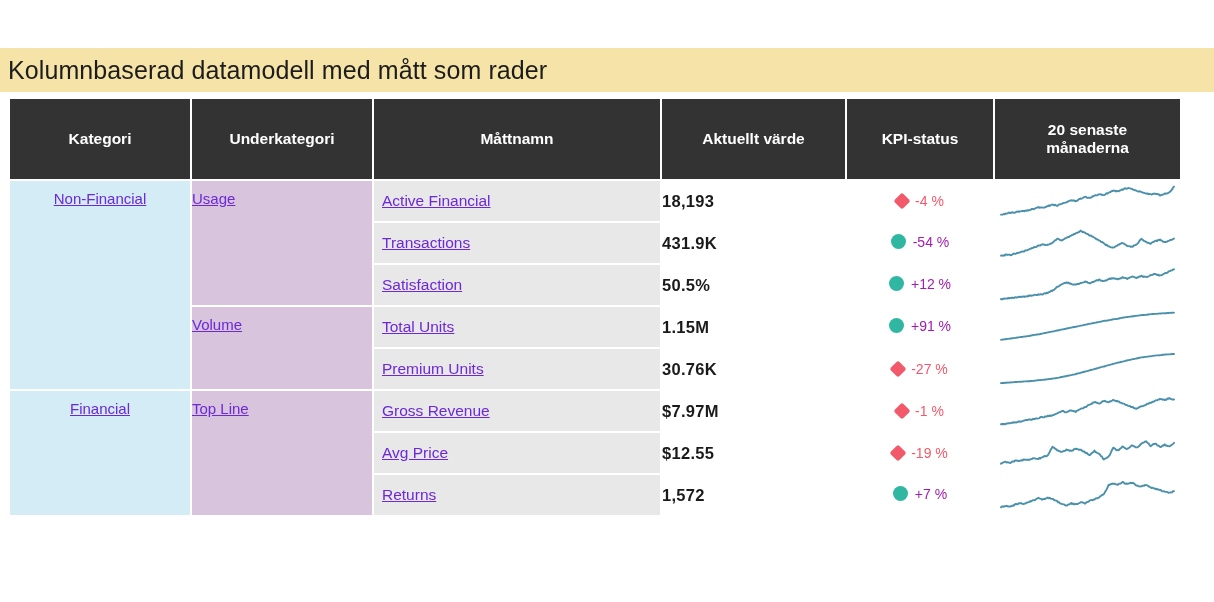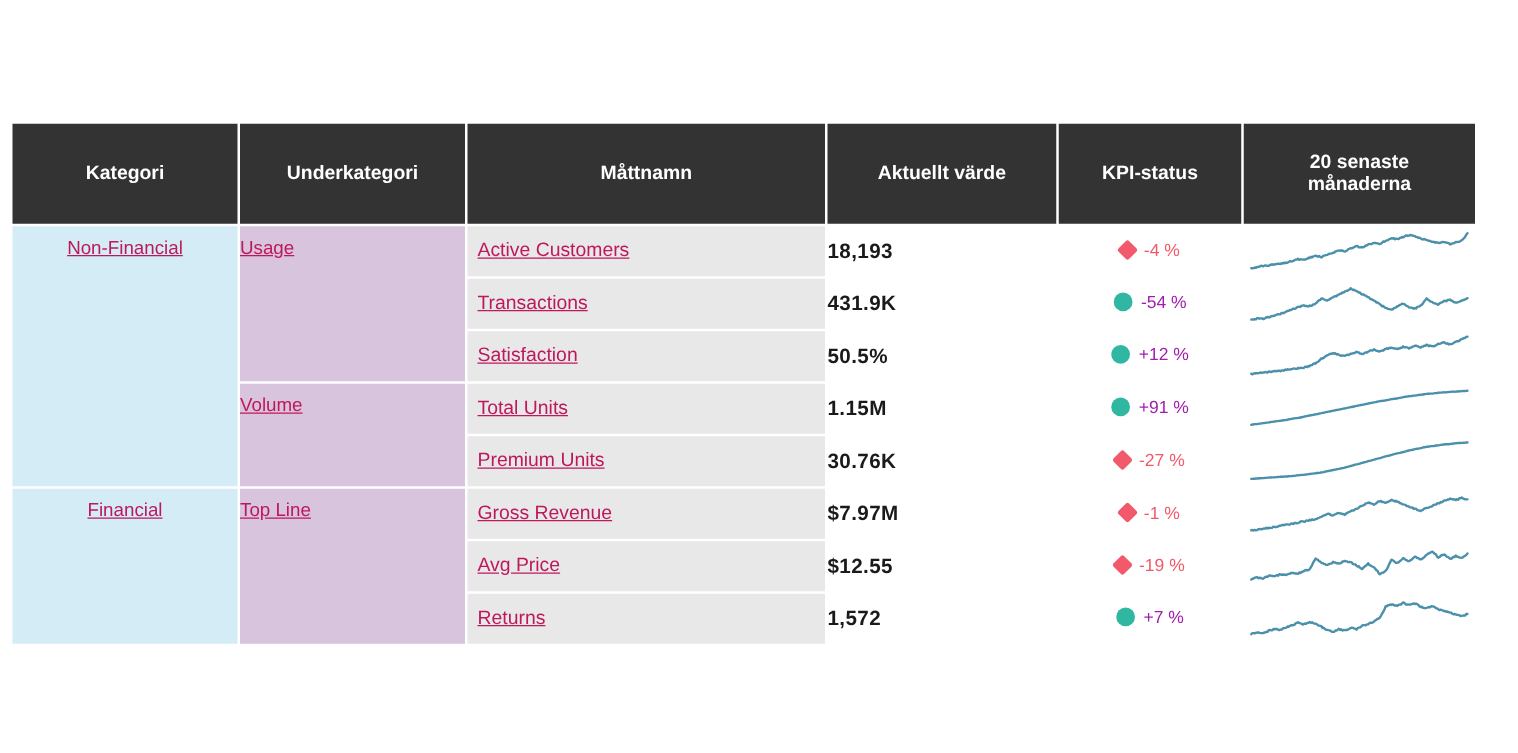--- a/index.html
+++ b/index.html
@@ -89,21 +89,21 @@
     vertical-align: top;
     padding-top: 9px;
   }
   td.sub-cell {
     background: #d8c4dd;
     text-align: left;
     vertical-align: top;
     padding-top: 9px;
   }
   .link {
-    color: #be185d;
+    color: #6d28d9;
     text-decoration: underline;
     font-size: 15px;
     cursor: pointer;
     margin-top: 12px;
   }
 
   td.name-cell {
     background: #e8e8e8;
     padding-left: 8px;
     text-align: left;
@@ -149,20 +149,23 @@
     background: #ffffff;
     padding: 0 4px;
   }
   td.spark-cell svg { display: block; width: 100%; height: 36px; }
 </style>
 </head>
 <body>
 
 <div id="page">
 
+  <div class="title-band">
+    <div class="title-text">Kolumnbaserad datamodell med mått som rader</div>
+  </div>
 
   <div class="table-wrap">
     <table class="matrix">
       <colgroup>
         <col class="c-kategori">
         <col class="c-under">
         <col class="c-matt">
         <col class="c-varde">
         <col class="c-kpi">
         <col class="c-spark">
@@ -177,21 +180,21 @@
           <th>
             <span>20 senaste</span><br>
             <span>månaderna</span>
           </th>
         </tr>
       </thead>
       <tbody id="tbody">
           <tr>
             <td class="cat-cell" rowspan="5"><span class="link">Non-Financial</span></td>
             <td class="sub-cell" rowspan="3"><span class="link">Usage</span></td>
-            <td class="name-cell"><span class="link">Active Customers</span></td>
+            <td class="name-cell"><span class="link">Active Financial</span></td>
             <td class="value-cell">18,193</td>
             <td class="kpi-cell"><span class="kpi-inner">
                 <span class="kpi-glyph kpi-diamond"></span>
                 <span class="kpi-text bad">-4 %</span>
               </span></td>
             <td class="spark-cell">
               <svg viewBox="0 0 176 36" preserveAspectRatio="none">
                 <polyline points="2.00,31.64 2.93,31.61 3.86,31.55 4.79,30.93 5.72,31.32 6.65,30.49 7.58,30.56 8.51,30.32 9.44,29.77 10.37,29.57 11.30,30.13 12.23,29.59 13.16,29.24 14.09,29.56 15.02,29.75 15.95,29.61 16.88,29.15 17.81,28.69 18.74,28.37 19.66,28.93 20.59,28.37 21.52,28.41 22.45,28.12 23.38,27.97 24.31,28.03 25.24,28.27 26.17,27.52 27.10,27.90 28.03,27.18 28.96,27.55 29.89,27.10 30.82,27.17 31.75,26.63 32.68,25.85 33.61,26.19 34.54,26.06 35.47,25.78 36.40,25.21 37.33,24.67 38.26,24.62 39.19,24.00 40.12,24.82 41.05,24.44 41.98,24.55 42.91,24.66 43.84,24.57 44.77,24.68 45.70,24.30 46.63,23.97 47.56,23.21 48.49,23.42 49.42,22.41 50.35,23.01 51.28,22.06 52.21,21.84 53.14,21.48 54.06,21.90 54.99,22.38 55.92,21.77 56.85,22.50 57.78,22.96 58.71,22.25 59.64,21.53 60.57,21.38 61.50,21.05 62.43,20.93 63.36,20.29 64.29,19.88 65.22,19.92 66.15,19.68 67.08,19.21 68.01,19.10 68.94,18.17 69.87,17.86 70.80,17.52 71.73,17.48 72.66,17.27 73.59,17.70 74.52,17.31 75.45,18.00 76.38,18.32 77.31,17.72 78.24,17.46 79.17,16.38 80.10,16.00 81.03,15.49 81.96,15.71 82.89,15.24 83.82,14.72 84.75,14.18 85.68,13.74 86.61,13.88 87.54,14.88 88.46,14.87 89.39,14.63 90.32,14.82 91.25,14.77 92.18,14.15 93.11,13.31 94.04,13.37 94.97,12.55 95.90,12.21 96.83,12.35 97.76,12.33 98.69,11.47 99.62,11.41 100.55,11.29 101.48,11.51 102.41,11.71 103.34,11.99 104.27,12.18 105.20,11.88 106.13,11.01 107.06,10.16 107.99,10.53 108.92,9.76 109.85,9.25 110.78,9.13 111.71,8.25 112.64,8.11 113.57,7.57 114.50,7.79 115.43,7.58 116.36,8.48 117.29,7.89 118.22,8.08 119.15,8.34 120.08,7.43 121.01,7.34 121.94,6.47 122.86,6.90 123.79,6.35 124.72,5.50 125.65,5.28 126.58,5.77 127.51,5.55 128.44,4.94 129.37,5.18 130.30,5.37 131.23,5.68 132.16,5.87 133.09,6.54 134.02,6.66 134.95,7.33 135.88,7.18 136.81,7.79 137.74,8.28 138.67,8.62 139.60,8.12 140.53,8.69 141.46,8.87 142.39,9.36 143.32,9.74 144.25,9.66 145.18,10.34 146.11,10.57 147.04,10.29 147.97,11.05 148.90,10.79 149.83,11.01 150.76,11.14 151.69,11.52 152.62,11.16 153.55,10.73 154.48,10.59 155.41,10.68 156.34,10.98 157.26,11.02 158.19,11.31 159.12,11.47 160.05,12.62 160.98,12.09 161.91,11.76 162.84,11.74 163.77,11.21 164.70,10.51 165.63,10.74 166.56,10.48 167.49,10.38 168.42,9.83 169.35,9.21 170.28,8.45 171.21,7.56 172.14,6.48 173.07,4.62 174.00,3.60" fill="none" stroke="#4a90ab" stroke-width="1.9" stroke-linejoin="round" stroke-linecap="round" vector-effect="non-scaling-stroke"></polyline>
               </svg>
             </td>

